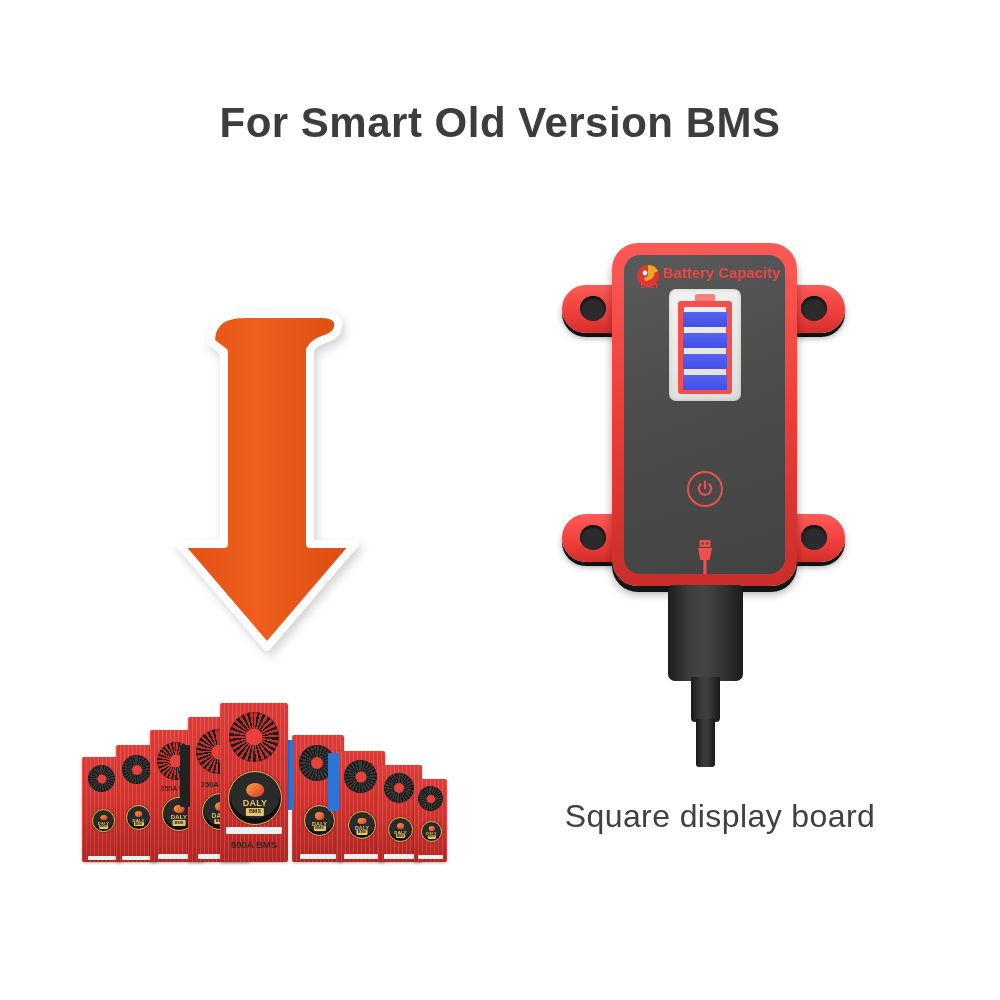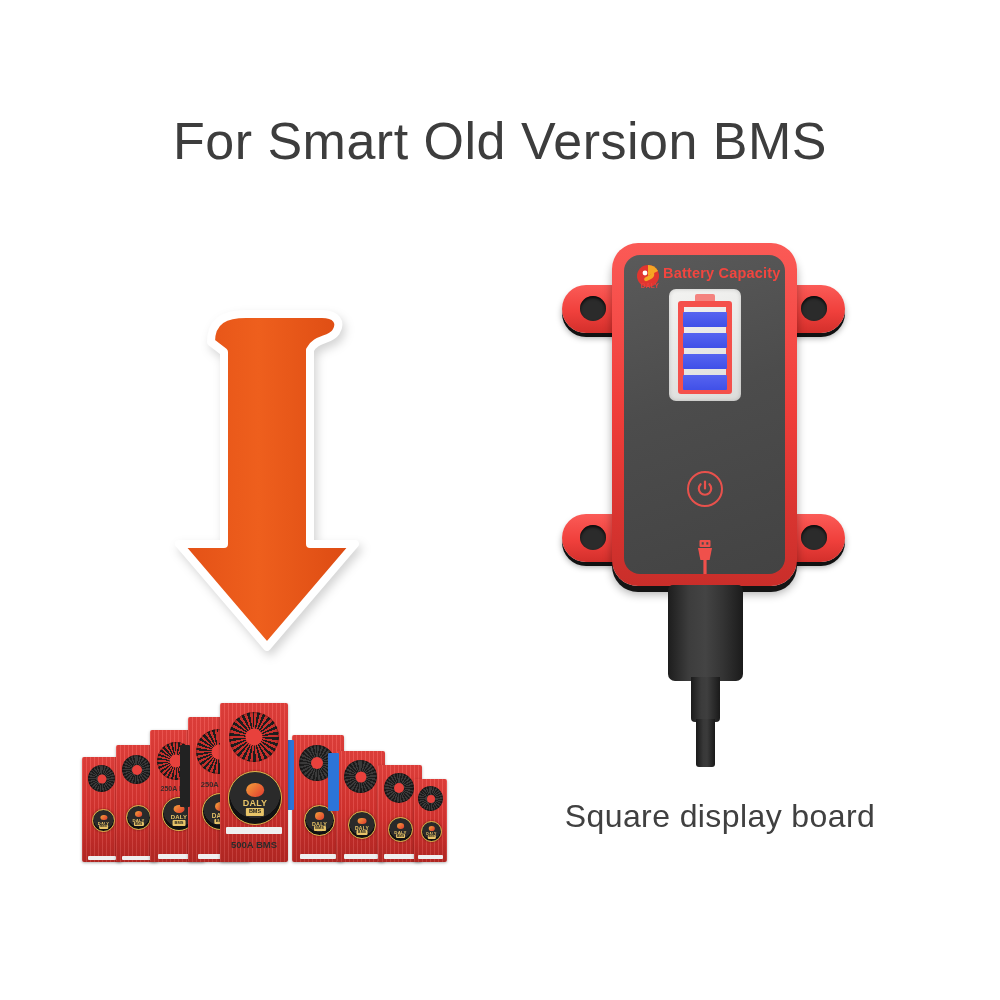--- a/index.html
+++ b/index.html
@@ -7,26 +7,26 @@
     width:1000px;height:1000px;
     background:#ffffff;
     font-family:"Liberation Sans", sans-serif;
     overflow:hidden;
     position:relative;
   }
   .stage{position:absolute;inset:0;}
 
   
   #page-title{
-    position:absolute;left:0;top:111px;width:1000px;
+    position:absolute;left:0;top:99px;width:1000px;
     text-align:center;
-    font-size:52px;
+    font-size:42px;
     letter-spacing:.5px;
     color:#3d3d3d;
-    font-weight:400;
+    font-weight:700;
   }
 
   
   #caption{
     position:absolute;left:500px;top:798px;width:440px;
     text-align:center;
     font-size:32px;
     color:#404040;
     letter-spacing:.4px;
   }

